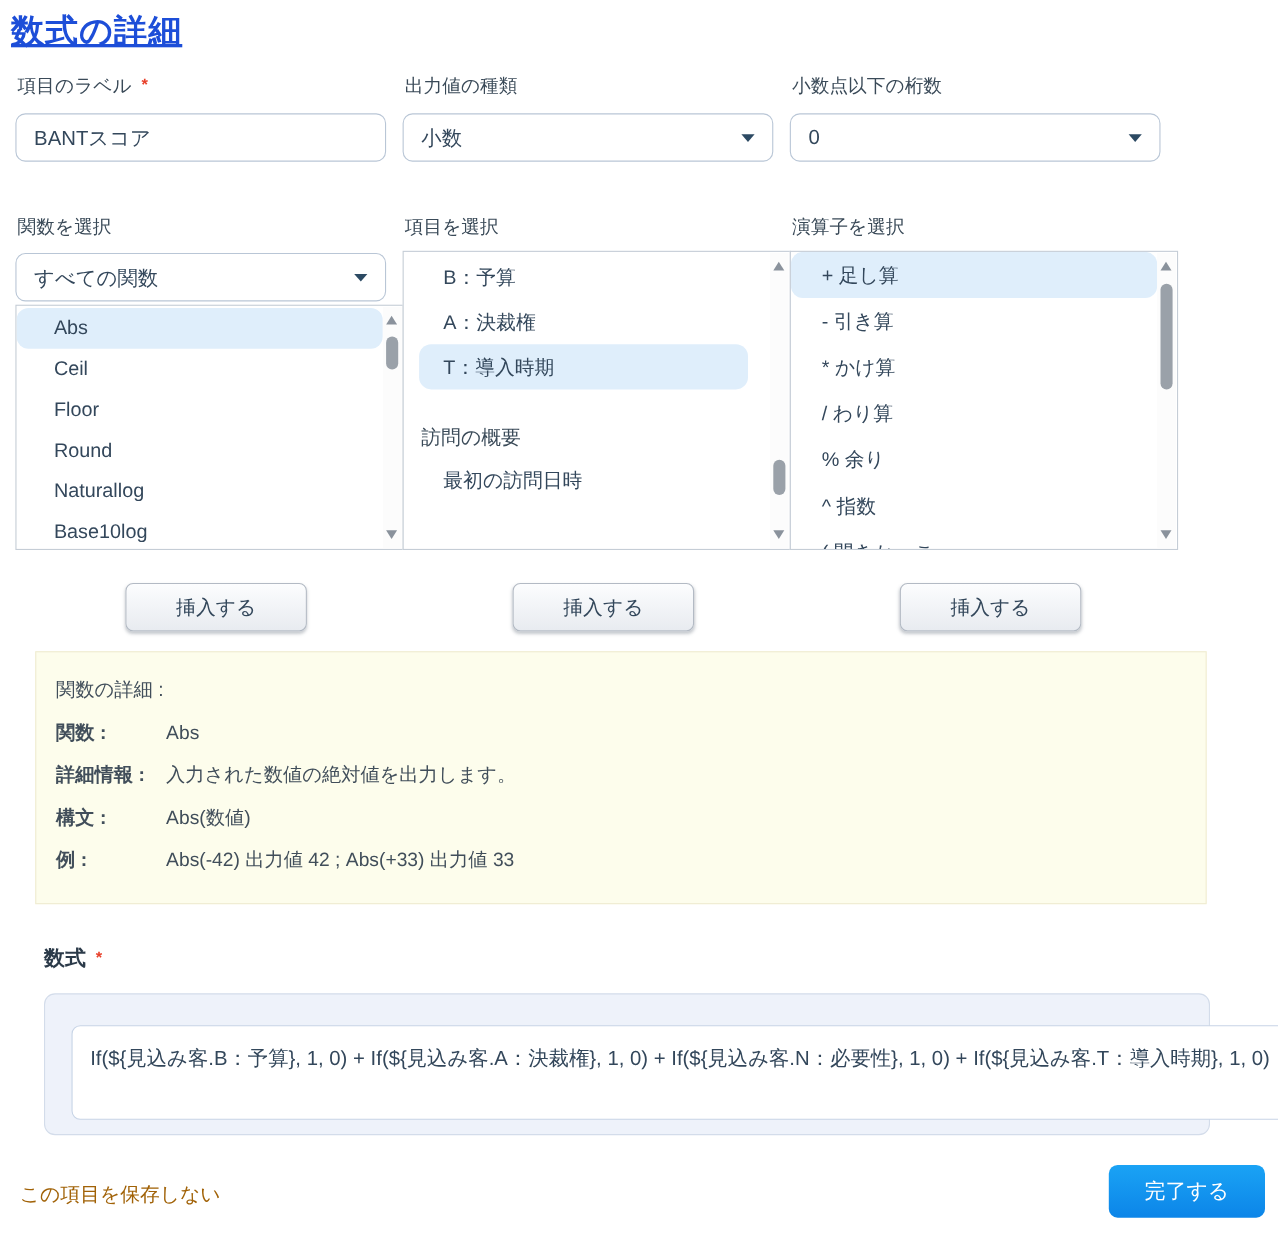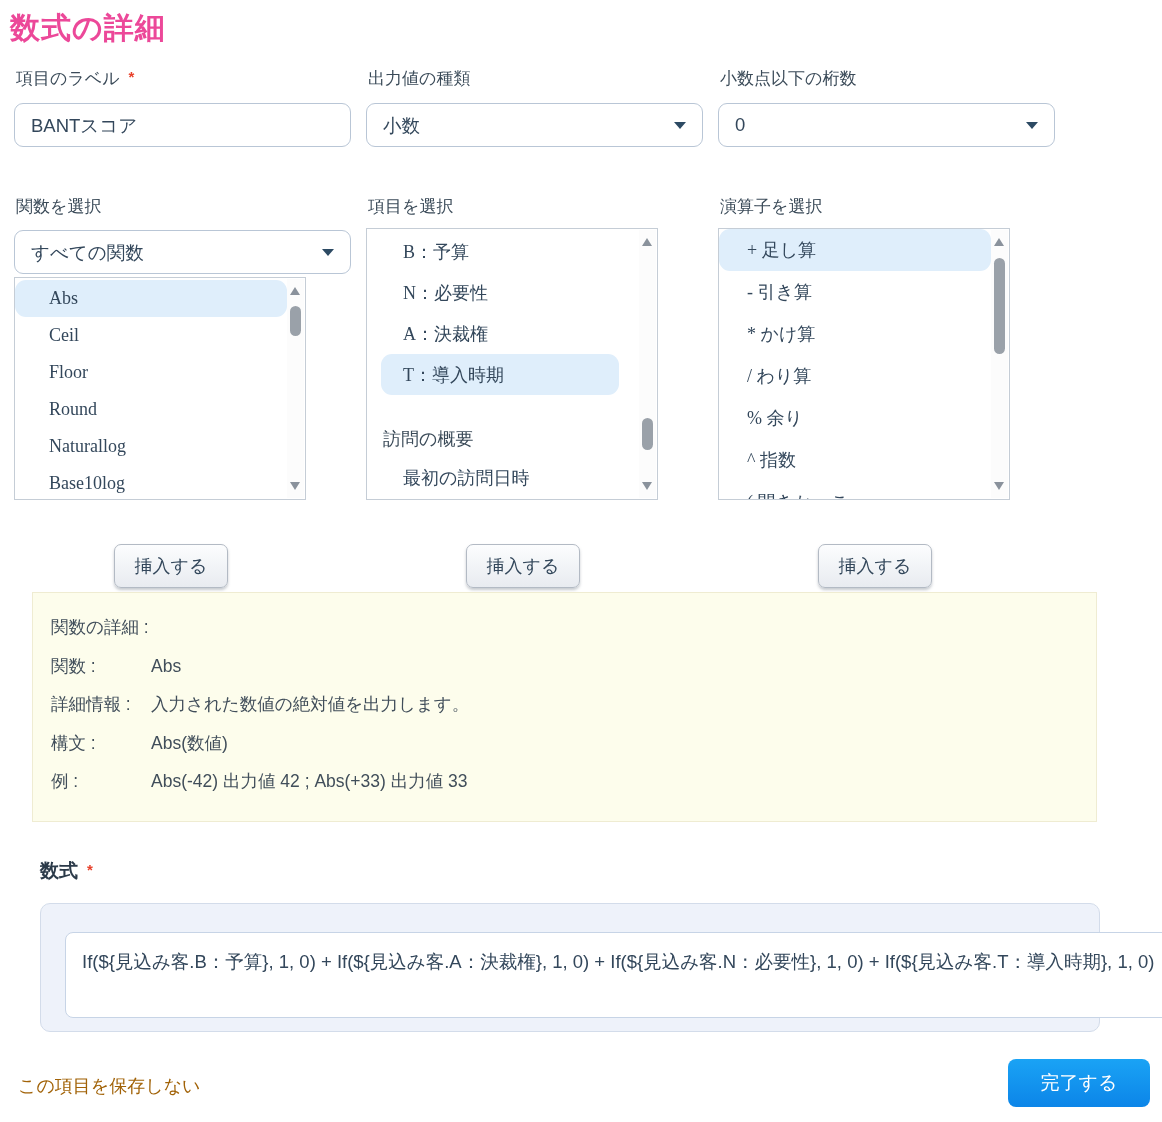--- a/index.html
+++ b/index.html
@@ -7,40 +7,41 @@
   body {
     position:relative;
     background:#ffffff;
     font-family:"Liberation Sans","DejaVu Sans",sans-serif;
     color:#33475b;
     overflow:hidden;
   }
   .abs { position:absolute; }
   .page-title {
     left:10px; top:8px;
-    font-size:30px; font-weight:700; color:#ec4899;
+    font-size:30px; font-weight:700; color:#1d4ed8;
     letter-spacing:1px;
+    text-decoration:underline;
   }
   .flabel { font-size:17px; color:#3a4a58; }
   .req { color:#e8402a; margin-left:9px; font-size:15px; font-weight:700; vertical-align:2px; }
   .inputbox {
     position:absolute; width:337px; height:44px;
     border:1px solid #b9c6d6; border-radius:9px; background:#fff;
     display:flex; align-items:center; padding:0 16px;
     font-size:18.5px; color:#33475b;
   }
   .inputbox.select { justify-content:space-between; }
   .caret {
     width:0; height:0;
     border-left:6px solid transparent; border-right:6px solid transparent;
     border-top:7px solid #2c4a63;
   }
   .listbox {
-    position:absolute; width:292px; background:#fff;
-    border:1px solid #c5cdd6; overflow:hidden;font-family:Liberation Serif, serif;
+    position:absolute; width:353px; background:#fff;
+    border:1px solid #c5cdd6; overflow:hidden;
   }
   .litem {
     height:37px; display:flex; align-items:center;
     padding-left:34px; font-size:18px; color:#33475b;
     margin-right:18px; white-space:nowrap;
   }
   .litem.tall { height:41px; }
   .litem.op { height:42px; padding-left:28px; }
   .sel { background:#dfeefb;border-radius:11px; }
   .c2item { margin-left:14px; margin-right:38px; padding-left:22px; }
@@ -51,34 +52,34 @@
   .vscroll {
     position:absolute; top:1px; right:1px; bottom:1px; width:17px;
     background:#fcfcfc;
   }
   .sarr { position:absolute; left:3px; width:0; height:0;
     border-left:5.5px solid transparent; border-right:5.5px solid transparent; }
   .sarr.up   { top:8px;    border-bottom:8px solid #8a929c; }
   .sarr.down { bottom:8px; border-top:8px solid #8a929c; }
   .sthumb { position:absolute; left:3px; width:11px; border-radius:6px; background:#9aa1a9; }
   .insert-btn {
-    position:absolute; top:544px; width:114px; height:44px;
+    position:absolute; top:530px; width:165px; height:44px;
     border:1px solid #b3bac4; border-radius:7px;
     background:linear-gradient(#fcfdfe,#e8ebf0);
     box-shadow:0 2px 3px rgba(90,100,115,0.35);
     display:flex; align-items:center; justify-content:center;
     font-size:18px; color:#33475b; cursor:pointer;
   }
   .info-panel {
     position:absolute; left:32px; top:592px; width:1065px; height:230px;
     background:#fdfdec; border:1px solid #efecd2;
     padding:22px 18px 0 18px; font-size:17.5px; color:#414e5a;
   }
   .info-row { display:flex; margin-bottom:14.5px; line-height:24px; }
-  .info-label { flex:0 0 100px; }
+  .info-label { flex:0 0 100px;font-weight:bold; }
   .info-value { flex:1; }
   .formula-label { left:40px; top:858px; font-size:19px; font-weight:700; color:#2b3a49; }
   .formula-outer {
     position:absolute; left:40px; top:903px; width:1060px; height:129px;
     background:#eef2fa; border:1px solid #d3dcea; border-radius:10px;
   }
   .formula-inner {
     position:absolute; left:24px; top:28px; width:1159px; height:86px;
     background:#fff; border:1px solid #c7d4e6; border-radius:8px;
     padding:13px 16px; font-size:18.5px; line-height:31px; color:#33475b;
@@ -141,21 +142,20 @@
     <div class="sarr up"></div>
     <div class="sthumb" style="top:27px;height:30px"></div>
     <div class="sarr down"></div>
   </div>
 </div>
 <div class="insert-btn" style="left:114px">挿入する</div>
 
 <div class="listbox" style="left:366px;top:228px;height:272px">
   <div style="padding-top:2px">
     <div class="litem tall c2item">B：予算</div>
-    <div class="litem tall c2item">N：必要性</div>
     <div class="litem tall c2item">A：決裁権</div>
     <div class="litem tall c2item sel">T：導入時期</div>
     <div class="grouplbl">訪問の概要</div>
     <div class="litem tall c2item">最初の訪問日時</div>
   </div>
   <div class="vscroll">
     <div class="sarr up"></div>
     <div class="sthumb" style="top:188px;height:32px"></div>
     <div class="sarr down"></div>
   </div>

